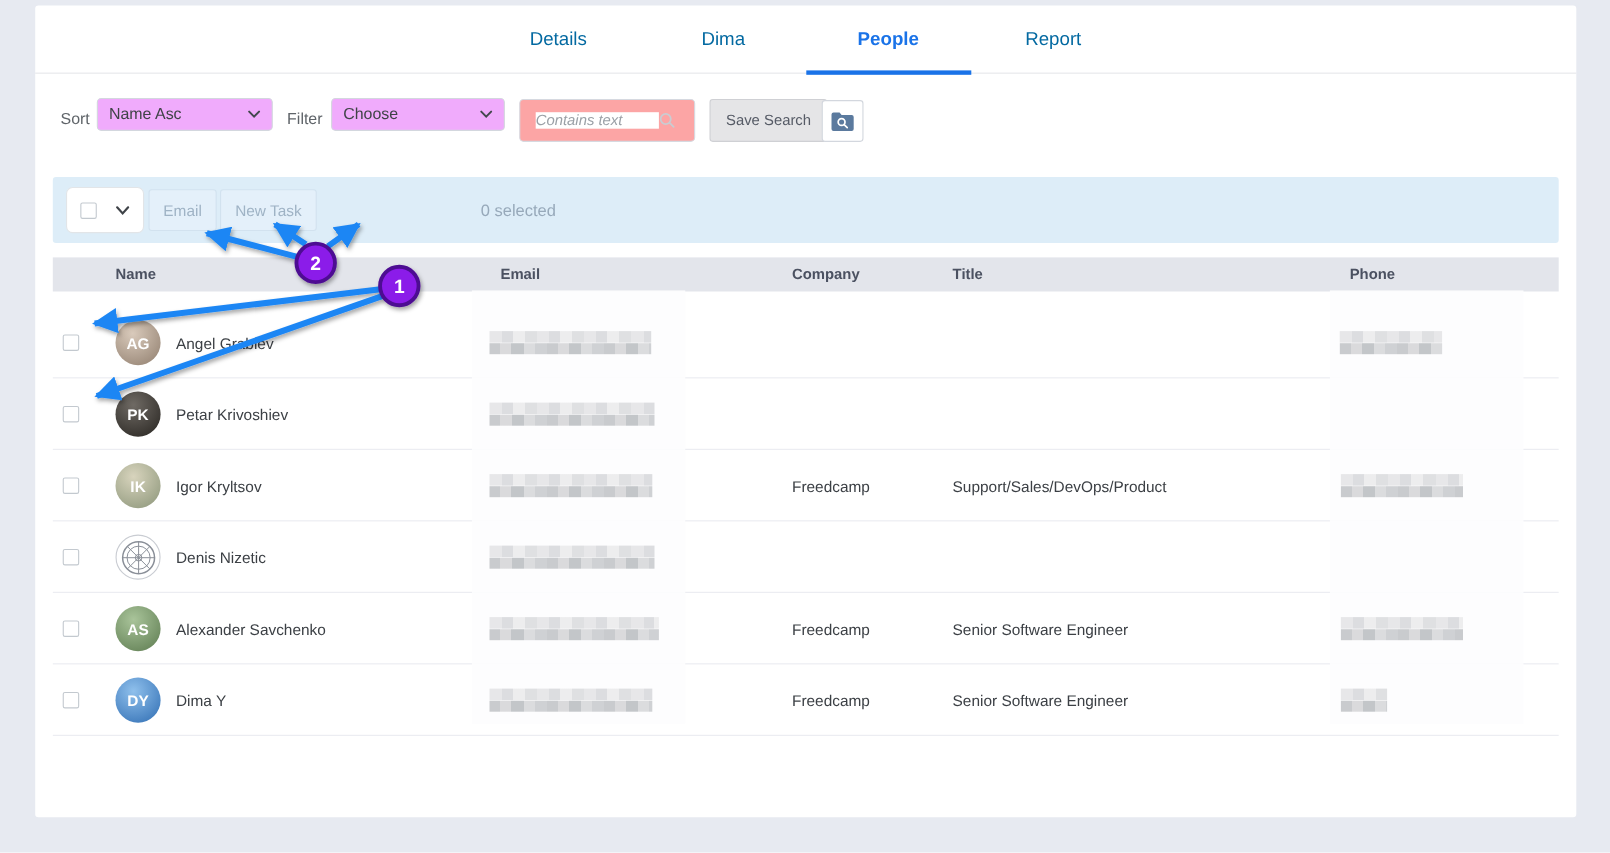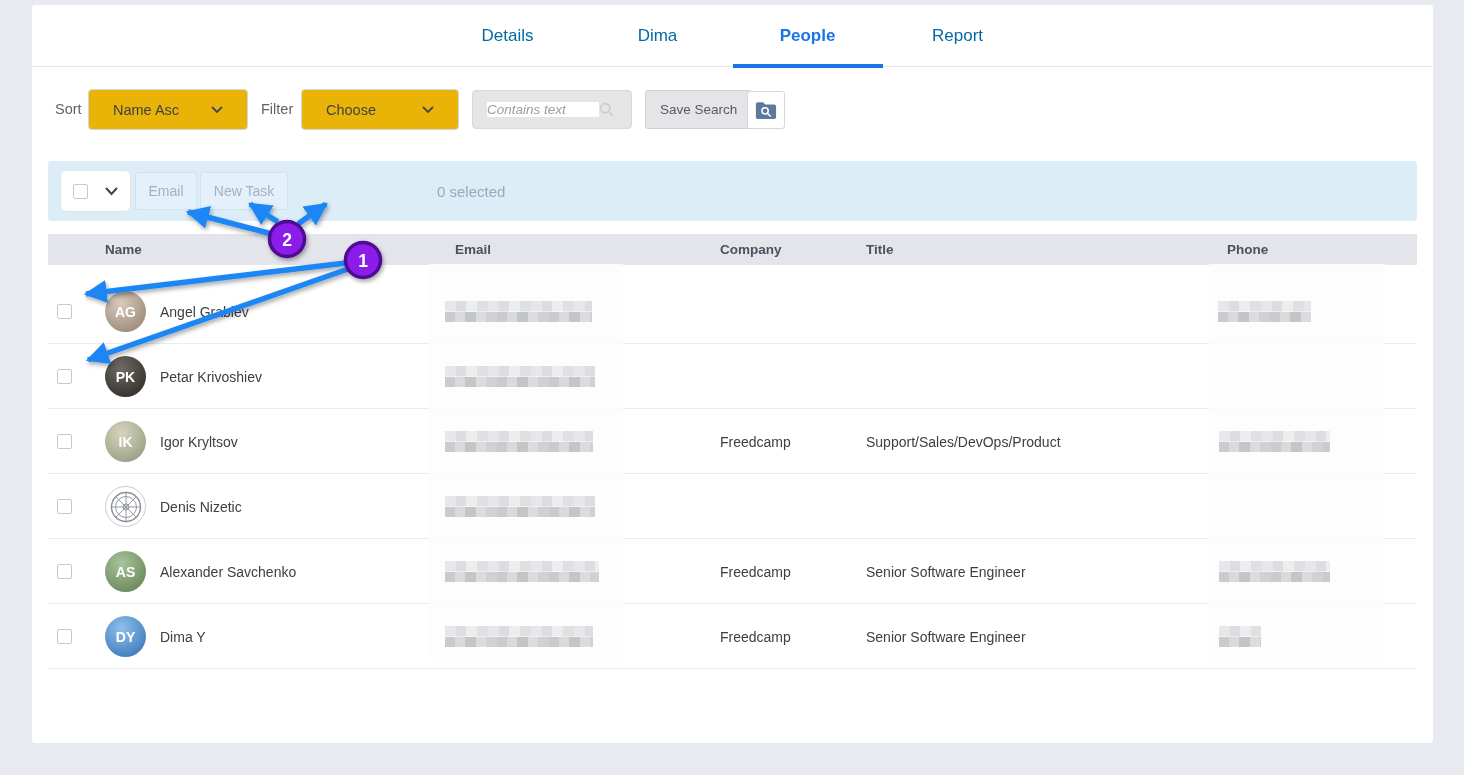--- a/index.html
+++ b/index.html
@@ -13,24 +13,24 @@
   .tabbar { position:absolute; left:0; top:0; width:100%; height:62px;
             border-bottom:1px solid #e5e7ea; display:flex; justify-content:center; align-items:center; }
   .tab { width:150px; height:62px; display:flex; align-items:center; justify-content:center;
          font-size:17px; color:#0369a1; cursor:pointer; position:relative; }
   .tab.active { color:#1a73e8; font-weight:bold; }
   .tab.active::after { content:""; position:absolute; left:0; right:0; bottom:-1px; height:4px; background:#1a73e8; }
 
   
   .toolbar { position:absolute; left:0; top:84px; width:100%; height:41px; }
   .tlabel { position:absolute; top:12px; font-size:14.5px; color:#5f6469;text-align:center; }
-  .select { position:absolute; top:0; height:41px; background:#eab308; border:1px solid #d3d7de; border-radius:4px;
-            display:flex; align-items:center; padding:0 24px; font-size:14.5px; color:#3f4347; cursor:pointer; }
+  .select { position:absolute; top:0; height:30px; background:#f0abfc; border:1px solid #d3d7de; border-radius:4px;
+            display:flex; align-items:center; padding:0 10px; font-size:14.5px; color:#3f4347; cursor:pointer; }
   .select .chev { margin-left:auto; }
-  .searchbox { position:absolute; top:1px; height:39px; background:#e5e5e5; border:1px solid #d6d9e0; border-radius:4px;
+  .searchbox { position:absolute; top:1px; height:39px; background:#fca5a5; border:1px solid #d6d9e0; border-radius:4px;
                display:flex; align-items:center; padding:0 10px 0 14px; }
   .searchbox input { border:none; outline:none; width:112px; font-size:13.5px; font-style:italic; color:#6b7077;
                      font-family:"Liberation Sans", sans-serif; }
   .searchbox input::placeholder { color:#9aa0a6; font-style:italic; }
   .btn-save { position:absolute; top:1px; height:39px; background:#e5e5e7; border:1px solid #cfd0d4; border-radius:3px;
               font-size:13.5px; color:#565b66; font-family:"Liberation Sans", sans-serif; cursor:pointer; padding:0 14px; }
   .btn-folder { position:absolute; top:2px; height:38px; width:38px; background:#fff; border:1px solid #d3d7de;
                 border-radius:3px; display:flex; align-items:center; justify-content:center; cursor:pointer; }
 
   

